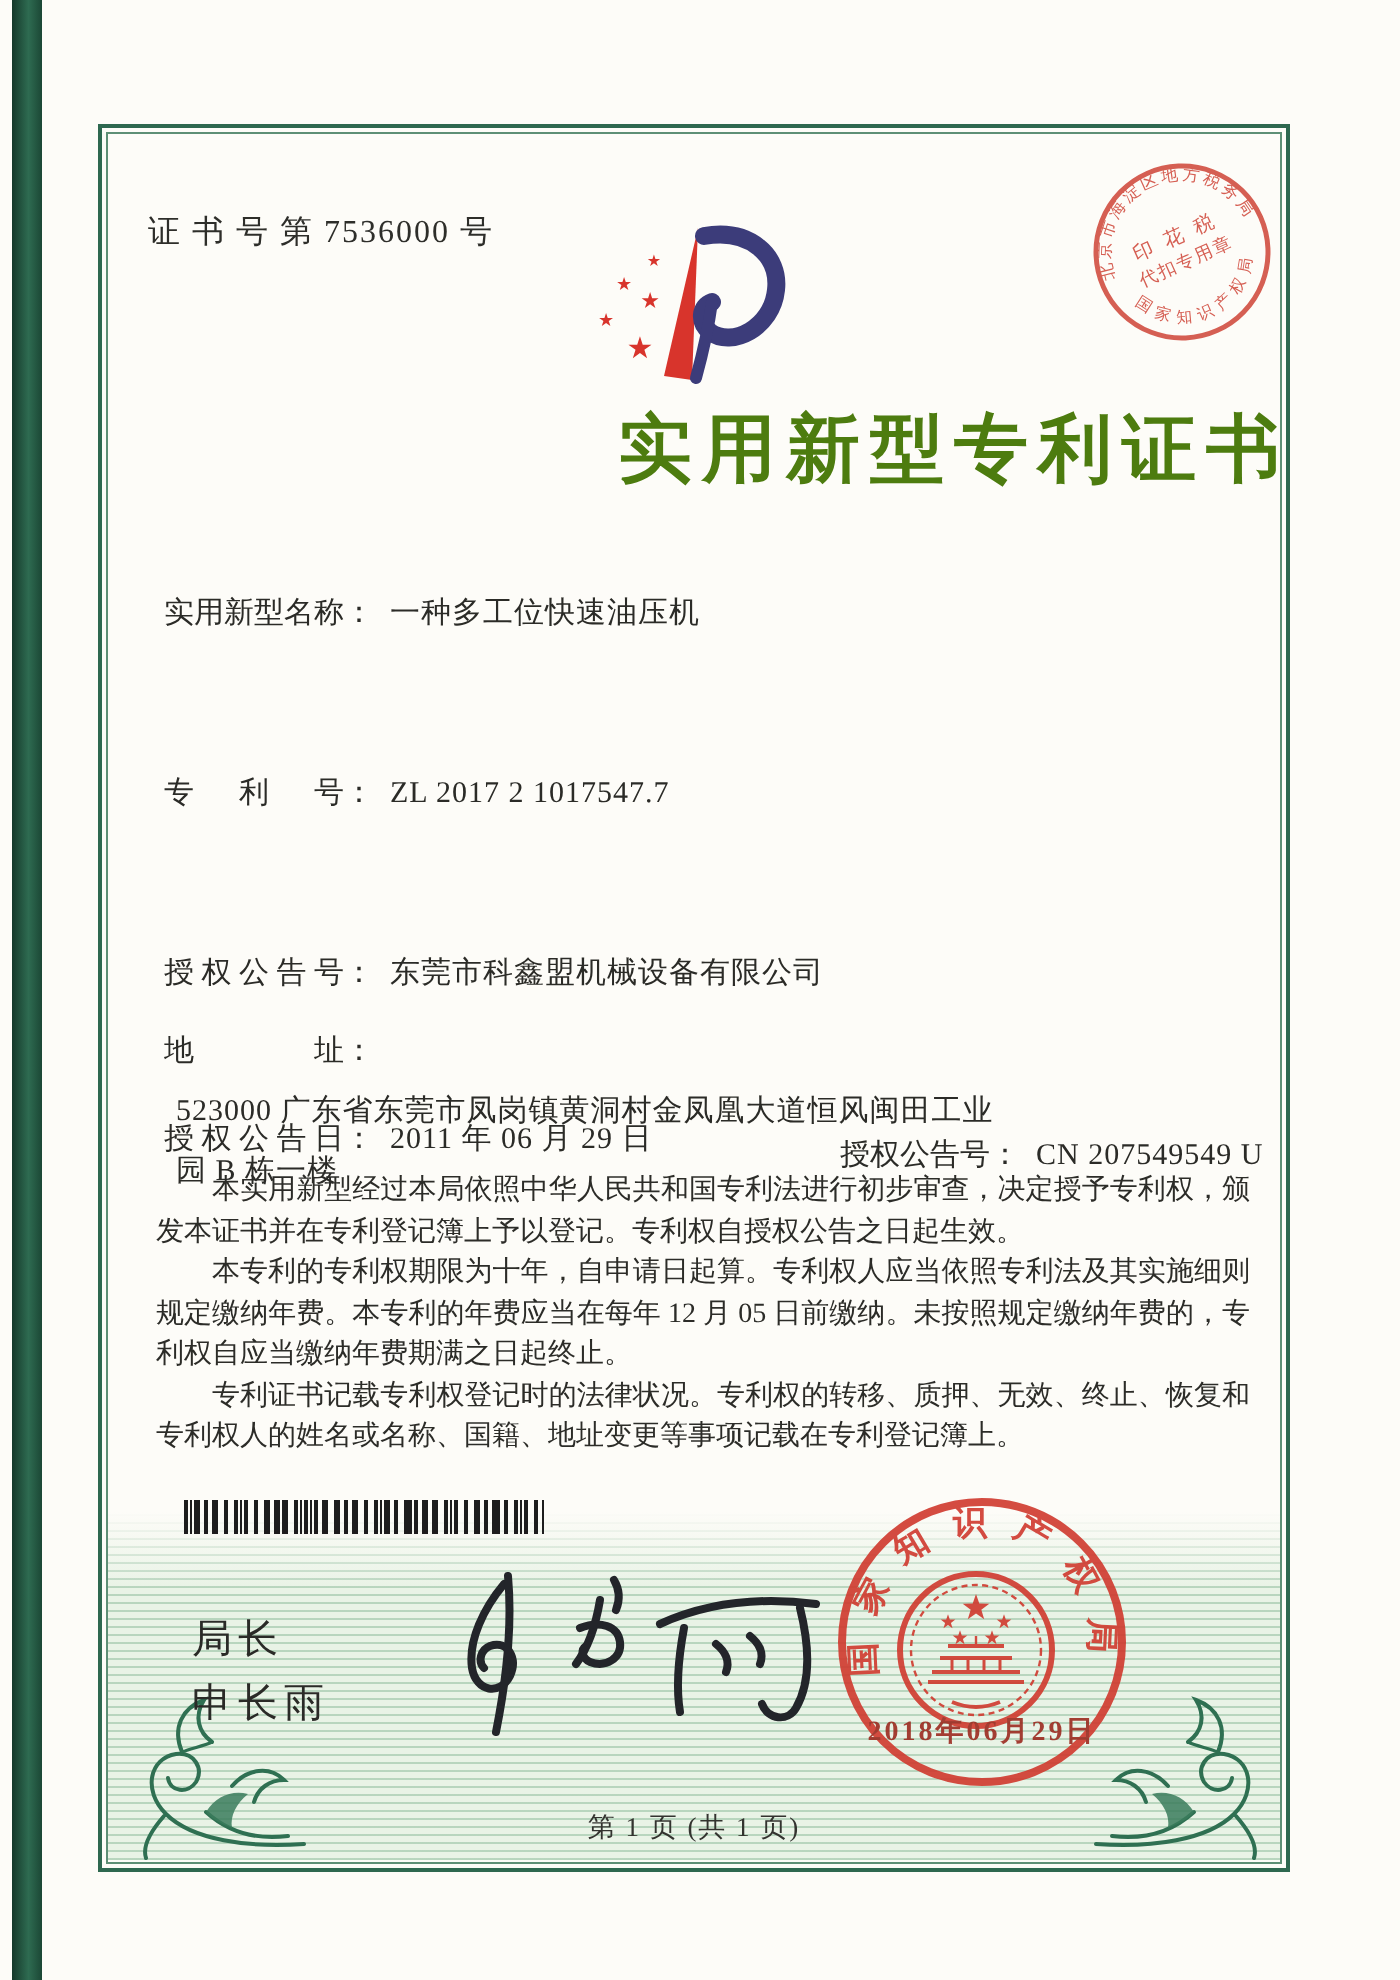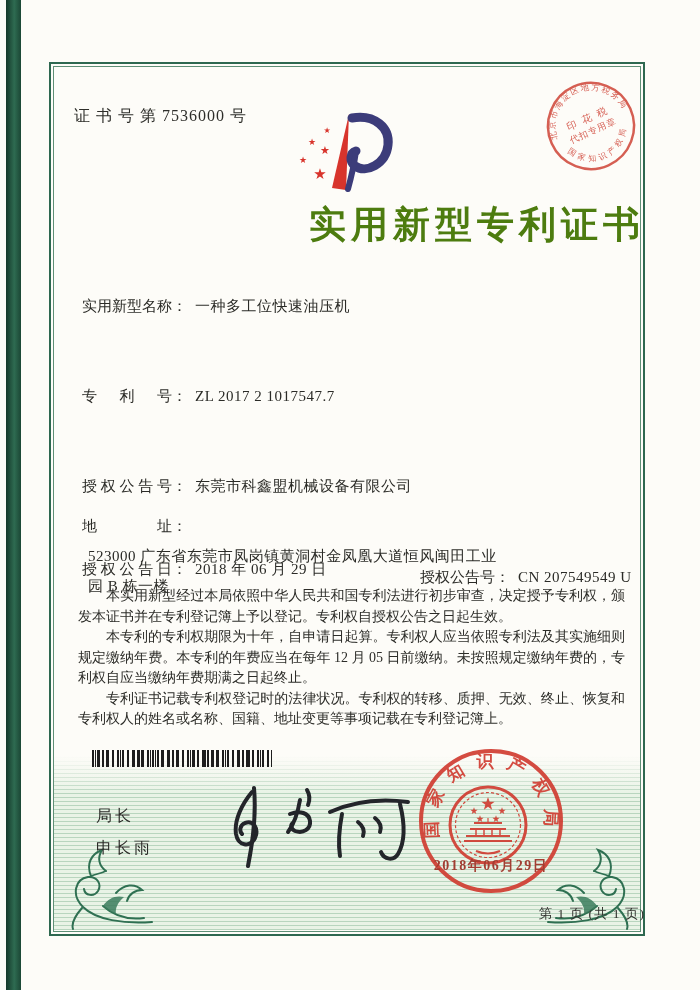--- a/index.html
+++ b/index.html
@@ -32,26 +32,26 @@
   .row.addr .val{display:inline-block;width:420px;vertical-align:top;margin-left:6px;}
   .grant-no{position:absolute;left:420px;top:0;font-size:15px;white-space:nowrap;}
   .body-text{position:absolute;left:78px;top:586px;width:547px;font-size:14px;
              line-height:20.5px;text-align:justify;color:#2c2c28;}
   .body-text p{margin:0;text-indent:2em;}
   .barcode{position:absolute;left:92px;top:750px;width:180px;height:17px;
     background-image:
       repeating-linear-gradient(90deg,#1d1d1d 0 2px,transparent 2px 5px),
       repeating-linear-gradient(90deg,#1d1d1d 0 1px,transparent 1px 7px),
       repeating-linear-gradient(90deg,transparent 0 3px,#1d1d1d 3px 4px,transparent 4px 11px);}
-  .director{position:absolute;left:96px;font-size:16px;letter-spacing:3px;color:#2a2a27;}
+  .director{position:absolute;left:96px;font-size:20px;letter-spacing:3px;color:#2a2a27;}
   .sig{position:absolute;left:212px;top:782px;width:205px;height:88px;}
   .seal{position:absolute;left:405px;top:735px;width:172px;height:172px;opacity:.9;}
   .tax-stamp{position:absolute;left:541px;top:76px;width:100px;height:100px;
              transform:rotate(-24deg);opacity:.85;}
-  .footer{position:absolute;left:49px;top:905px;width:596px;text-align:right;
+  .footer{position:absolute;left:49px;top:905px;width:596px;text-align:center;
           font-size:13.5px;letter-spacing:1px;color:#33332f;}
 </style>
 </head>
 <body>
 
 <div class="photo">
 
   <div class="spine"></div>
 
   <div class="frame">
@@ -106,21 +106,21 @@
   <div class="row" style="top:387px">
     <span class="lab">专利号</span><span class="colon">：</span><span class="val">ZL 2017 2 1017547.7</span>
   </div>
   <div class="row" style="top:477px">
     <span class="lab">授权公告号</span><span class="colon">：</span><span class="val">东莞市科鑫盟机械设备有限公司</span>
   </div>
   <div class="row addr" style="top:511px">
     <span class="lab">地址</span><span class="colon">：</span><span class="val">523000 广东省东莞市凤岗镇黄洞村金凤凰大道恒风闽田工业园 B 栋一楼</span>
   </div>
   <div class="row" style="top:560px">
-    <span class="lab">授权公告日</span><span class="colon">：</span><span class="val">2018 年 06 月 29 日</span>
+    <span class="lab">授权公告日</span><span class="colon">：</span><span class="val">2011 年 06 月 29 日</span>
   </div>
   <div class="row grant-no" style="top:568px">
     <span>授权公告号</span><span class="colon">：</span><span class="val">CN 207549549 U</span>
   </div>
 
   <div class="body-text">
     <p>本实用新型经过本局依照中华人民共和国专利法进行初步审查，决定授予专利权，颁发本证书并在专利登记簿上予以登记。专利权自授权公告之日起生效。</p>
     <p>本专利的专利权期限为十年，自申请日起算。专利权人应当依照专利法及其实施细则规定缴纳年费。本专利的年费应当在每年 12 月 05 日前缴纳。未按照规定缴纳年费的，专利权自应当缴纳年费期满之日起终止。</p>
     <p>专利证书记载专利权登记时的法律状况。专利权的转移、质押、无效、终止、恢复和专利权人的姓名或名称、国籍、地址变更等事项记载在专利登记簿上。</p>
   </div>

